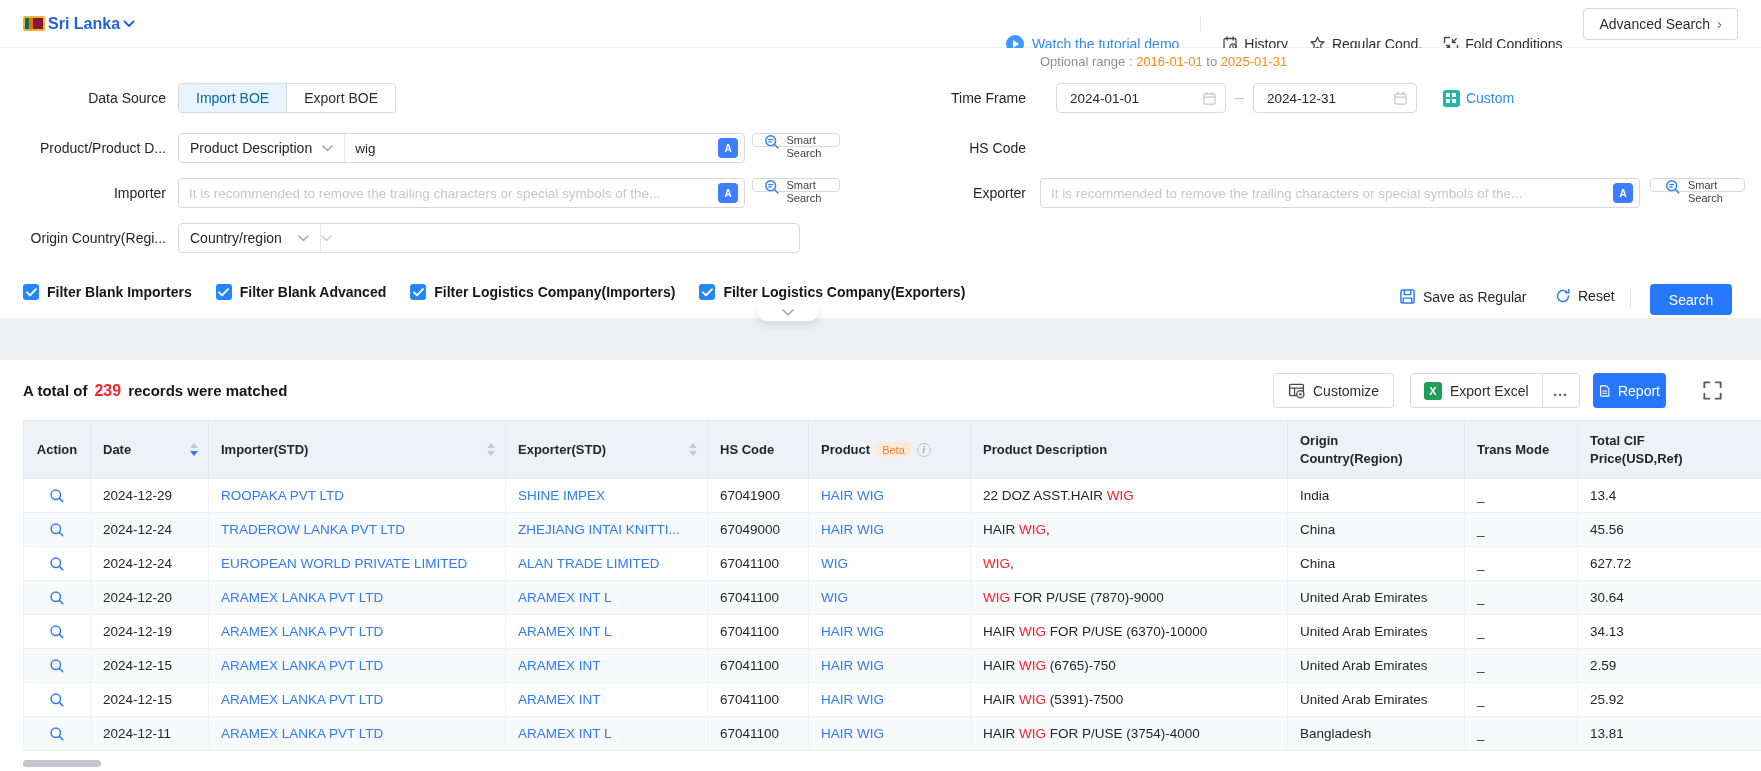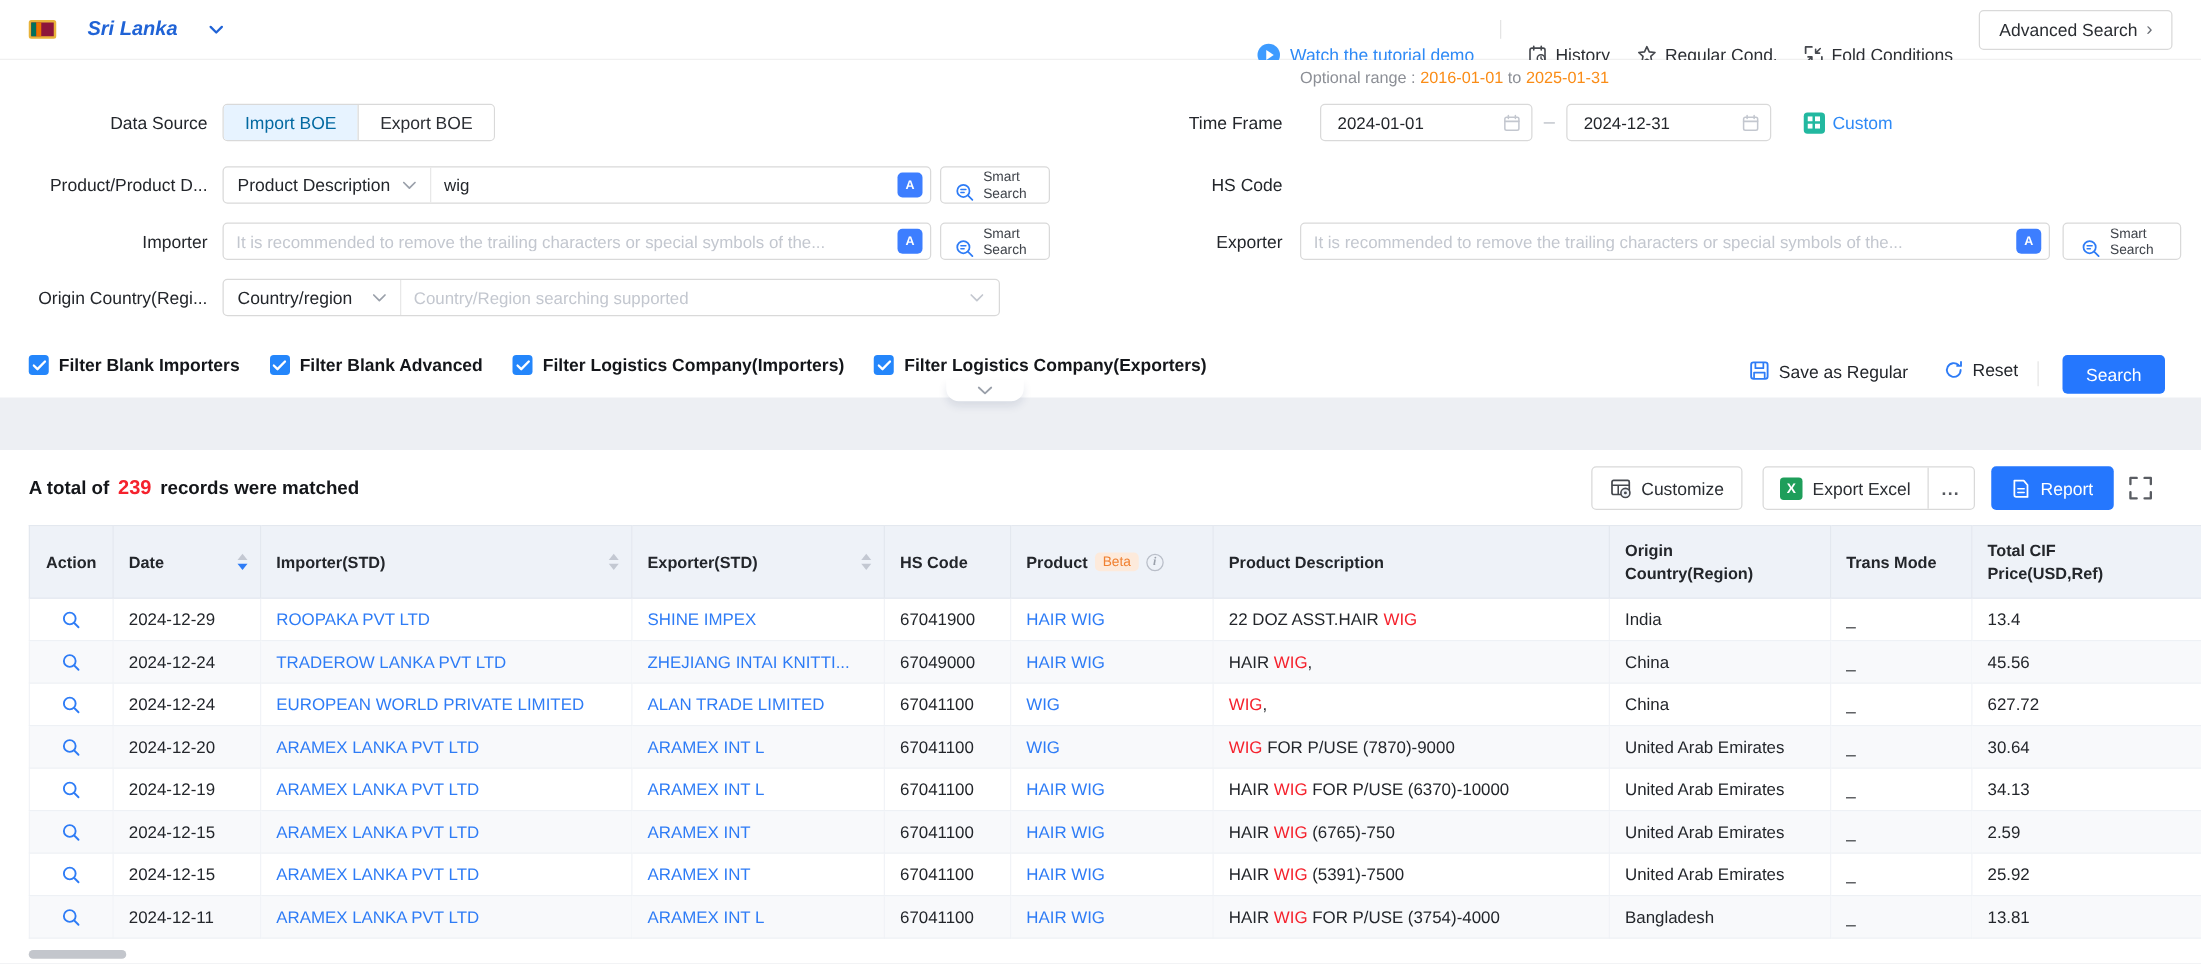--- a/index.html
+++ b/index.html
@@ -6,21 +6,21 @@
   *{box-sizing:border-box;}
   .screen{position:relative;width:1761px;height:771px;margin:0 auto;background:#edeff3;
     font-family:"Liberation Sans",sans-serif;color:#23262b;overflow:hidden;}
   a{text-decoration:none;cursor:pointer;margin-top:41px;}
   input{font-family:"Liberation Sans",sans-serif;}
 
   
   .topbar{position:absolute;top:0;left:0;right:0;height:48px;background:#fff;
     border-bottom:1px solid #f0f0f0;display:flex;align-items:center;justify-content:space-between;
     padding:0 23px;}
-  .country{display:flex;align-items:center;gap:25px;cursor:pointer;font-style:italic;}
+  .country{display:flex;align-items:center;gap:3px;cursor:pointer;}
   .flag{width:22px;height:15px;border:2px solid #e8b33a;border-radius:2px;background:#8d153a;position:relative;flex:none;}
   .flag::before{content:"";position:absolute;left:0;top:0;bottom:0;width:4px;background:#00715d;}
   .flag::after{content:"";position:absolute;left:4px;top:0;bottom:0;width:4px;background:#eb7400;}
   .country-name{font-size:16px;font-weight:bold;color:#2063d6;}
   .topbar-right{display:flex;align-items:center;gap:21px;font-size:14px;}
   .tutorial{color:#2e8af6;display:flex;align-items:center;gap:8px;}
   .play-ic{width:18px;height:18px;border-radius:50%;background:#3d9bff;position:relative;flex:none;}
   .play-ic::after{content:"";position:absolute;left:7px;top:5px;border-left:6px solid #fff;
     border-top:4px solid transparent;border-bottom:4px solid transparent;}
   .vdiv{width:1px;height:15px;background:#e4e4e4;}
@@ -49,22 +49,22 @@
   .custom{display:flex;align-items:center;gap:6px;margin-left:26px;color:#2e8af6;font-size:14px;cursor:pointer;}
   .custom-ic{width:17px;height:17px;border-radius:3px;background:var(--teal);display:grid;place-items:center;flex:none;}
   .combo{position:absolute;height:30px;border:1px solid #d9d9d9;border-radius:4px;background:#fff;
     display:flex;align-items:center;}
   .combo .sel{height:100%;display:flex;align-items:center;gap:10px;padding:0 11px;
     border-right:1px solid #e8e8e8;font-size:14px;color:#23262b;cursor:pointer;white-space:nowrap;}
   .combo input{flex:1;min-width:0;border:0;outline:0;padding:0 10px;font-size:13.5px;color:#23262b;background:transparent;}
   .combo input::placeholder,.date-box input::placeholder{color:#c3c7cf;}
   .trans-ic{width:20px;height:20px;border-radius:4px;background:#3d7eff;color:#fff;margin-right:6px;
     display:grid;place-items:center;font-size:10px;font-weight:bold;flex:none;cursor:pointer;}
-  .smart{position:absolute;height:30px;border:1px solid #d9d9d9;border-radius:4px;background:#fff;
-    display:flex;align-items:flex-end;justify-content:center;gap:7px;cursor:pointer;}
+  .smart{position:absolute;height:14px;border:1px solid #d9d9d9;border-radius:4px;background:#fff;
+    display:flex;align-items:flex-start;justify-content:center;gap:7px;cursor:pointer;}
   .smart .txt{font-size:11px;line-height:1.2;color:#3f434a;width:42px;}
   .sel-chev{color:#9aa0aa;flex:none;display:flex;}
   .checks{position:absolute;left:23px;top:236px;display:flex;align-items:center;gap:24px;}
   .check{display:flex;align-items:center;gap:8px;font-size:14px;font-weight:600;color:#14161a;cursor:pointer;}
   .cbox{width:16px;height:16px;border-radius:3px;background:#2486fb;display:grid;place-items:center;flex:none;}
   .inline-act{position:absolute;top:240px;display:flex;align-items:center;gap:7px;font-size:14px;color:#23262b;cursor:pointer;}
   .fdiv{position:absolute;left:1630px;top:241px;width:1px;height:20px;background:#e6e6e6;}
   .search-btn{position:absolute;left:1650px;top:236px;width:82px;height:31px;border:0;border-radius:4px;
     background:var(--accent);color:#fff;font-size:14px;cursor:pointer;font-family:"Liberation Sans",sans-serif;}
   .collapse-tab{position:absolute;left:757px;top:304px;width:62px;height:17px;background:#fff;
@@ -77,21 +77,21 @@
   .total .n{color:var(--red);font-size:16px;}
   .rbtn{position:absolute;top:13px;height:35px;border:1px solid #d9d9d9;border-radius:4px;background:#fff;
     display:flex;align-items:center;font-size:14px;color:#2b2e33;cursor:pointer;}
   .rbtn.customize{left:1273px;padding:0 14px;gap:8px;}
   .rbtn.exportg{left:1410px;padding:0;}
   .exp-main{display:flex;align-items:center;gap:8px;padding:0 13px;height:100%;}
   .exp-more{width:37px;height:100%;border-left:1px solid #d9d9d9;display:grid;place-items:center;
     font-weight:bold;color:#55585e;letter-spacing:1px;}
   .excel-ic{width:18px;height:18px;border-radius:3px;background:var(--excel);color:#fff;display:grid;
     place-items:center;font-size:11px;font-weight:bold;flex:none;}
-  .report-btn{position:absolute;left:1593px;top:13px;width:98px;height:35px;border:0;border-radius:4px;
+  .report-btn{position:absolute;left:1593px;top:13px;width:73px;height:35px;border:0;border-radius:4px;
     background:var(--accent);color:#fff;font-size:14px;display:flex;align-items:center;justify-content:center;
     gap:8px;cursor:pointer;font-family:"Liberation Sans",sans-serif;}
   .expand{position:absolute;left:1702px;top:20px;cursor:pointer;display:flex;}
 
   table.grid{position:absolute;left:23px;top:60px;width:1738px;table-layout:fixed;border-collapse:collapse;}
   .grid th{height:58px;background:#eef2f8;border:1px solid #e3e8ef;font-size:13px;font-weight:bold;
     color:#23262b;text-align:left;padding:0 8px 0 12px;vertical-align:middle;}
   .grid th .two{white-space:pre-line;line-height:1.35;}
   .th-flex{display:flex;align-items:center;gap:6px;}
   .grid td{height:34px;border-bottom:1px solid #eef1f5;border-left:1px solid #f1f3f7;border-right:1px solid #f1f3f7;
@@ -257,21 +257,20 @@
     <div class="f-label" style="left:0;top:175px;">Origin Country(Regi...</div>
     <div class="combo" style="left:178px;top:175px;width:622px;">
       <div class="sel" style="width:142px;justify-content:space-between;">
         <span>Country/region</span>
         <span class="sel-chev">
             <svg width="11" height="7" viewBox="0 0 11 7">
               <path d="M1 1l4.5 4.5L10 1" fill="none" stroke="#9aa0aa" stroke-width="1.4" stroke-linecap="round" stroke-linejoin="round"></path>
             </svg>
           </span>
       </div>
-      <input placeholder="Country/Region searching supported" style="">
       <span class="sel-chev" style="margin-right:12px;">
           <svg width="11" height="7" viewBox="0 0 11 7">
             <path d="M1 1l4.5 4.5L10 1" fill="none" stroke="#c3c7cf" stroke-width="1.4" stroke-linecap="round" stroke-linejoin="round"></path>
           </svg>
         </span>
     </div>
 
     <div class="checks" id="filters">
         <span class="check">
           <span class="cbox">

